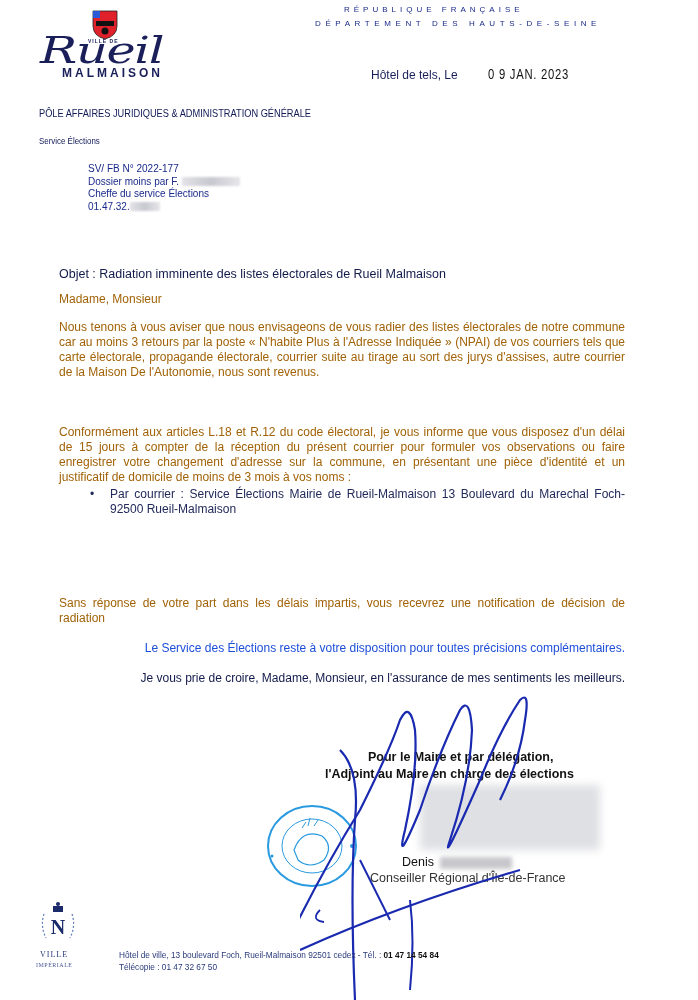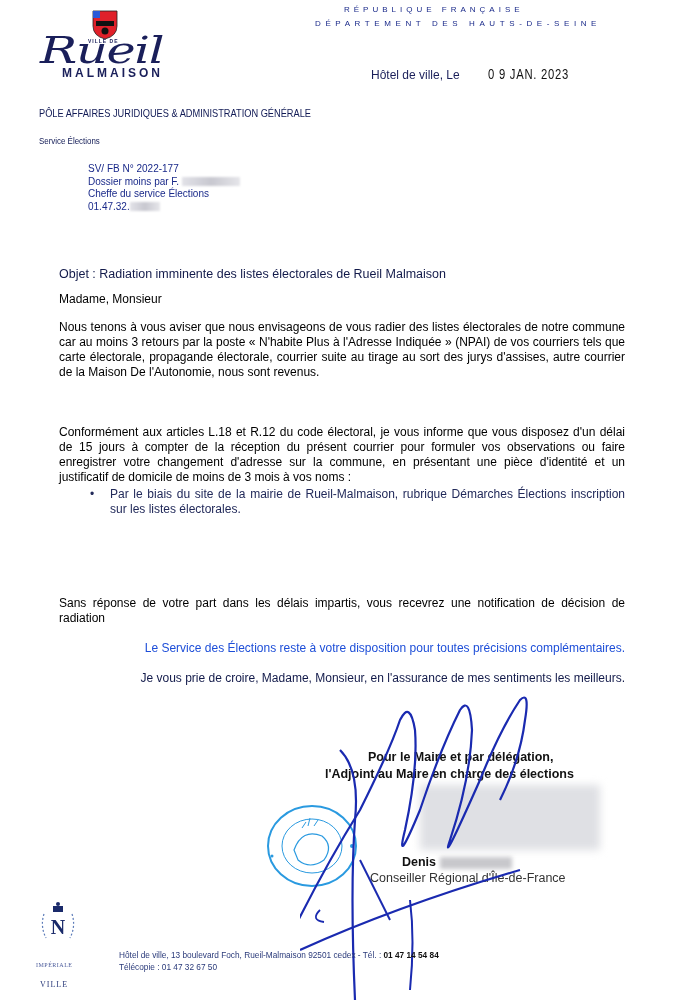--- a/index.html
+++ b/index.html
@@ -16,44 +16,44 @@
   .rep1 { left: 306px; top: 5px; font-size: 8px; letter-spacing: 4px; color: #1a2a8a; margin-left: 38px; }
   .rep2 { left: 268px; top: 19px; font-size: 8px; letter-spacing: 4.6px; color: #1a2a8a; margin-left: 47px; }
   .hotel-date-label { left: 371px; top: 68px; font-size: 12px; color: #1a1f5a; }
   .hotel-date-value { left: 488px; top: 65px; font-size: 15px; color: #111; font-family: "Liberation Sans Narrow", "Liberation Sans", sans-serif; transform: scaleX(0.75); transform-origin: left; letter-spacing: 1px; }
   .pole { left: 39px; top: 107px; font-size: 10.5px; color: #111a55; transform: scaleX(0.88); transform-origin: left; }
   .service { left: 39px; top: 136px; font-size: 9px; color: #111a55; transform: scaleX(0.88); transform-origin: left; }
   .ref-block { left: 88px; top: 163px; font-size: 10px; line-height: 12.5px; color: #1a2a8a; }
   .blur { display: inline-block; width: 58px; height: 9px; background: linear-gradient(90deg, #e2e2e8, #c8c8d0, #e6e6ea); vertical-align: middle; filter: blur(1px); }
   .blur.sm { width: 30px; }
   
-  .content { left: 59px; width: 566px; font-size: 12px; line-height: 15px; color: #000000; }
+  .content { left: 59px; width: 566px; font-size: 12px; line-height: 15px; color: #a16207; }
   .objet { top: 267px; font-weight: normal; font-size: 12.5px; color: #121a4a; }
   .salut { top: 292px; }
   .para1 { top: 320px; text-align: justify; }
   .para2 { top: 425px; text-align: justify; }
   .bullets { top: 487px; left: 90px; width: 535px; margin: 0; padding: 0; list-style: none; font-size: 12px; line-height: 15px; color: #222a5a; }
   .bullets li { position: relative; padding-left: 20px; margin-bottom: 2px; text-align: justify; }
   .bullets li::before { content: "•"; position: absolute; left: 0; top: 0; }
   .email-link { color: #1a2a8a; text-decoration: underline; }
   .para3 { top: 596px; text-align: justify; }
   .para4 { top: 641px; color: #1d4ed8; text-align: right; }
   .para5 { top: 671px; color: #121a4a; text-align: right; }
   
   .sig-line1 { left: 368px; top: 750px; font-size: 12.5px; font-weight: bold; color: #111; }
   .sig-line2 { left: 325px; top: 767px; font-size: 12.5px; font-weight: bold; color: #111; }
   .name-blur { left: 420px; top: 785px; width: 180px; height: 65px; background: #dfe0e4; filter: blur(4px); }
-  .sig-name { left: 402px; top: 855px; font-size: 12.5px; font-weight: bold; color: #111; }
+  .sig-name { left: 402px; top: 855px; font-size: 12.5px; font-weight: normal; color: #111; }
   .sig-name-blur { left: 440px; top: 857px; width: 72px; height: 12px; background: #c8c8cc; filter: blur(2px); }
   .sig-title { left: 370px; top: 871px; font-size: 12.5px; color: #333; }
   .stamp { left: 262px; top: 798px; width: 110px; height: 90px; }
   .signature { left: 300px; top: 690px; width: 250px; height: 310px; }
   
   .emblem { left: 36px; top: 900px; width: 44px; height: 48px; }
-  .emblem-ville { left: 40px; top: 980px; font-size: 8px; font-family: "Liberation Serif", serif; letter-spacing: 1px; color: #2a3a7a; }
+  .emblem-ville { left: 40px; top: 950px; font-size: 8px; font-family: "Liberation Serif", serif; letter-spacing: 1px; color: #2a3a7a; }
   .emblem-imperiale { left: 36px; top: 962px; font-size: 6px; font-family: "Liberation Serif", serif; letter-spacing: 0.5px; color: #4a5a9a; }
   .footer1 { left: 119px; top: 950px; font-size: 9px; color: #2a3a7a; transform: scaleX(0.92); transform-origin: left; }
   .footer1 .tel { color: #111; font-weight: bold; }
   .footer2 { left: 119px; top: 962px; font-size: 9px; color: #2a3a7a; transform: scaleX(0.92); transform-origin: left; }
 </style>
 </head>
 <body>
 
 <svg class="abs logo-shield" viewBox="0 0 26 30">
   <path d="M1 1 H25 V16 Q25 26 13 29 Q1 26 1 16 Z" fill="#e0202a" stroke="#222" stroke-width="0.8"></path>
@@ -61,39 +61,39 @@
   <rect x="4" y="11" width="18" height="5" fill="#111"></rect>
   <circle cx="13" cy="21" r="3.5" fill="#111"></circle>
 </svg>
 <div class="abs logo-villede">VILLE DE</div>
 <div class="abs logo-script">Rueil</div>
 <div class="abs logo-malmaison">MALMAISON</div>
 
 <div class="abs rep1">RÉPUBLIQUE FRANÇAISE</div>
 <div class="abs rep2">DÉPARTEMENT DES HAUTS-DE-SEINE</div>
 
-<div class="abs hotel-date-label">Hôtel de ville, Le</div>
+<div class="abs hotel-date-label">Hôtel de tels, Le</div>
 <div class="abs hotel-date-value">0 9 JAN. 2023</div>
 
 <div class="abs pole">PÔLE AFFAIRES JURIDIQUES &amp; ADMINISTRATION GÉNÉRALE</div>
 <div class="abs service">Service Élections</div>
 <div class="abs ref-block">
   <div>SV/ FB N° 2022-177</div>
   <div><span>Dossier moins par F.</span> <span class="blur"></span></div>
   <div>Cheffe du service Élections</div>
   <div><span>01.47.32.</span><span class="blur sm"></span></div>
 </div>
 
 <div class="abs content objet">Objet : Radiation imminente des listes électorales de Rueil Malmaison</div>
 <div class="abs content salut">Madame, Monsieur</div>
 <div class="abs content para1">Nous tenons à vous aviser que nous envisageons de vous radier des listes électorales de notre commune car au moins 3 retours par la poste « N'habite Plus à l'Adresse Indiquée » (NPAI) de vos courriers tels que carte électorale, propagande électorale, courrier suite au tirage au sort des jurys d'assises, autre courrier de la Maison De l'Autonomie, nous sont revenus.</div>
 <div class="abs content para2">Conformément aux articles L.18 et R.12 du code électoral, je vous informe que vous disposez d'un délai de 15 jours à compter de la réception du présent courrier pour formuler vos observations ou faire enregistrer votre changement d'adresse sur la commune, en présentant une pièce d'identité et un justificatif de domicile de moins de 3 mois à vos noms :</div>
 
 <ul class="abs bullets">
-  <li>Par le biais du site de la mairie de Rueil-Malmaison, rubrique Démarches Élections inscription sur les listes électorales.</li>
+  <li>Par courrier : Service Élections Mairie de Rueil-Malmaison 13 Boulevard du Marechal Foch- 92500 Rueil-Malmaison</li>
 </ul>
 
 <div class="abs content para3">Sans réponse de votre part dans les délais impartis, vous recevrez une notification de décision de radiation</div>
 <div class="abs content para4">Le Service des Élections reste à votre disposition pour toutes précisions complémentaires.</div>
 <div class="abs content para5">Je vous prie de croire, Madame, Monsieur, en l'assurance de mes sentiments les meilleurs.</div>
 
 <div class="abs sig-line1">Pour le Maire et par délégation,</div>
 <div class="abs sig-line2">l'Adjoint au Maire en charge des élections</div>
 <div class="abs name-blur"></div>
 <div class="abs sig-name">Denis</div>

